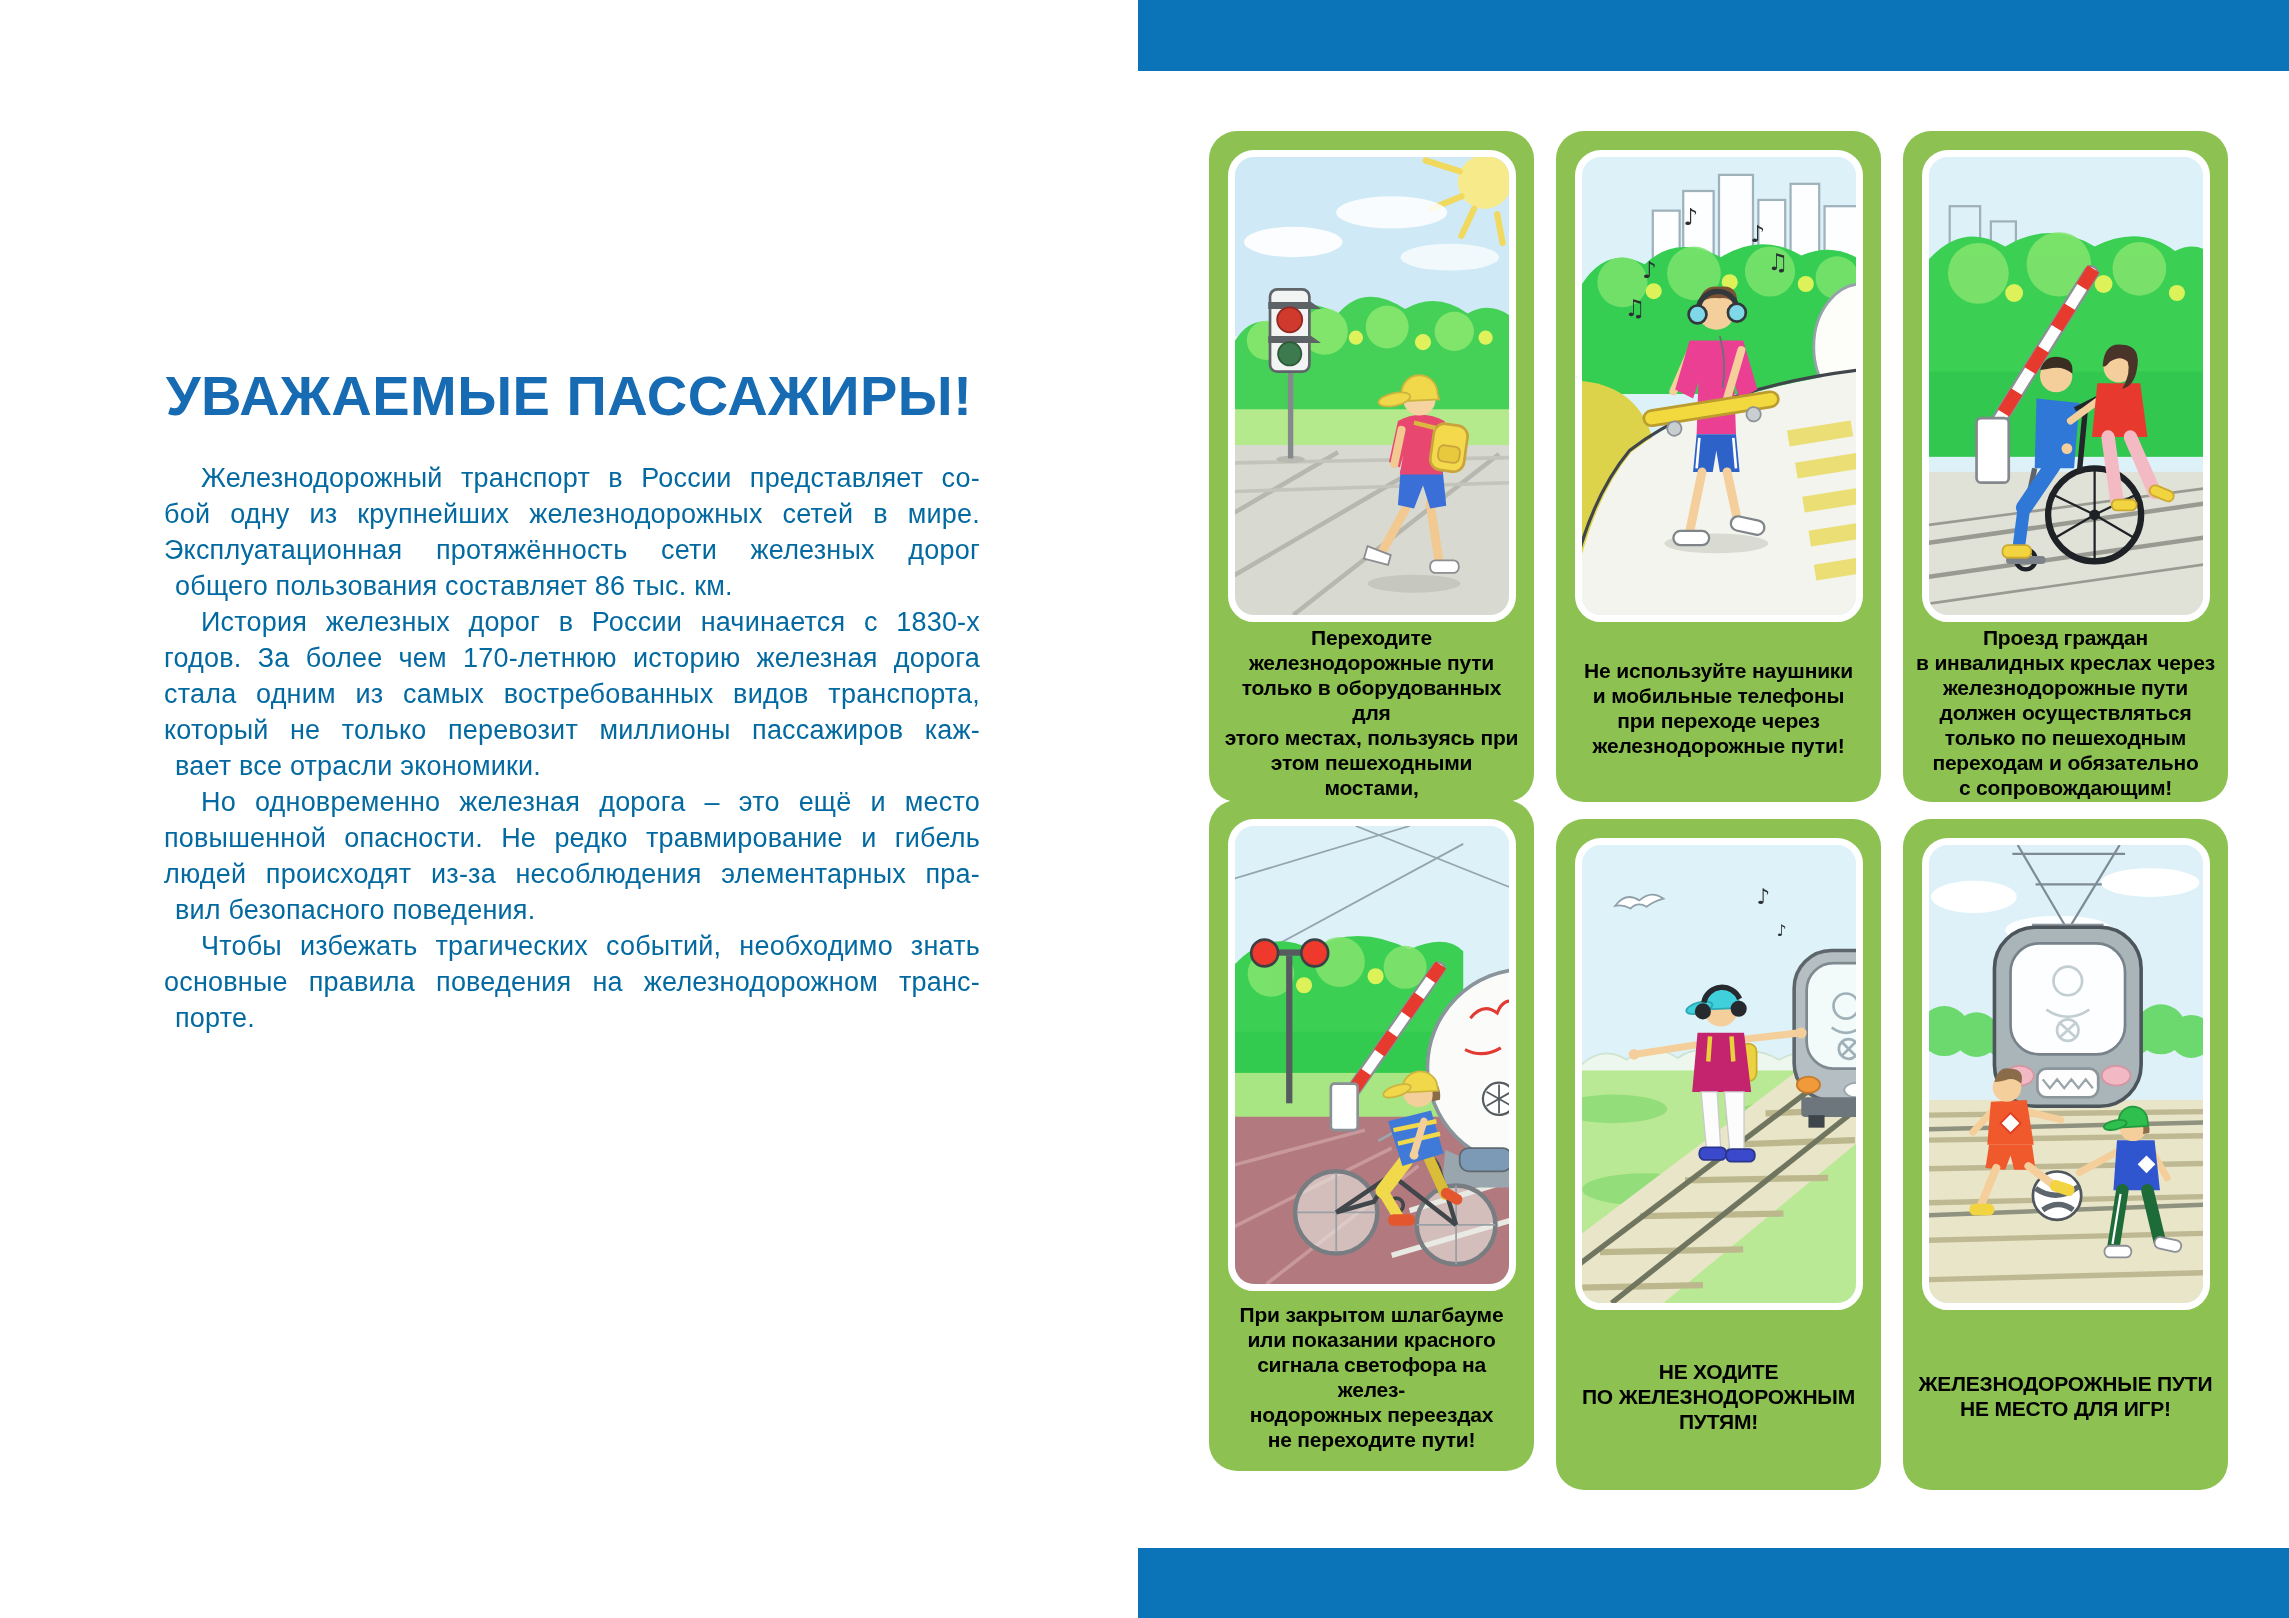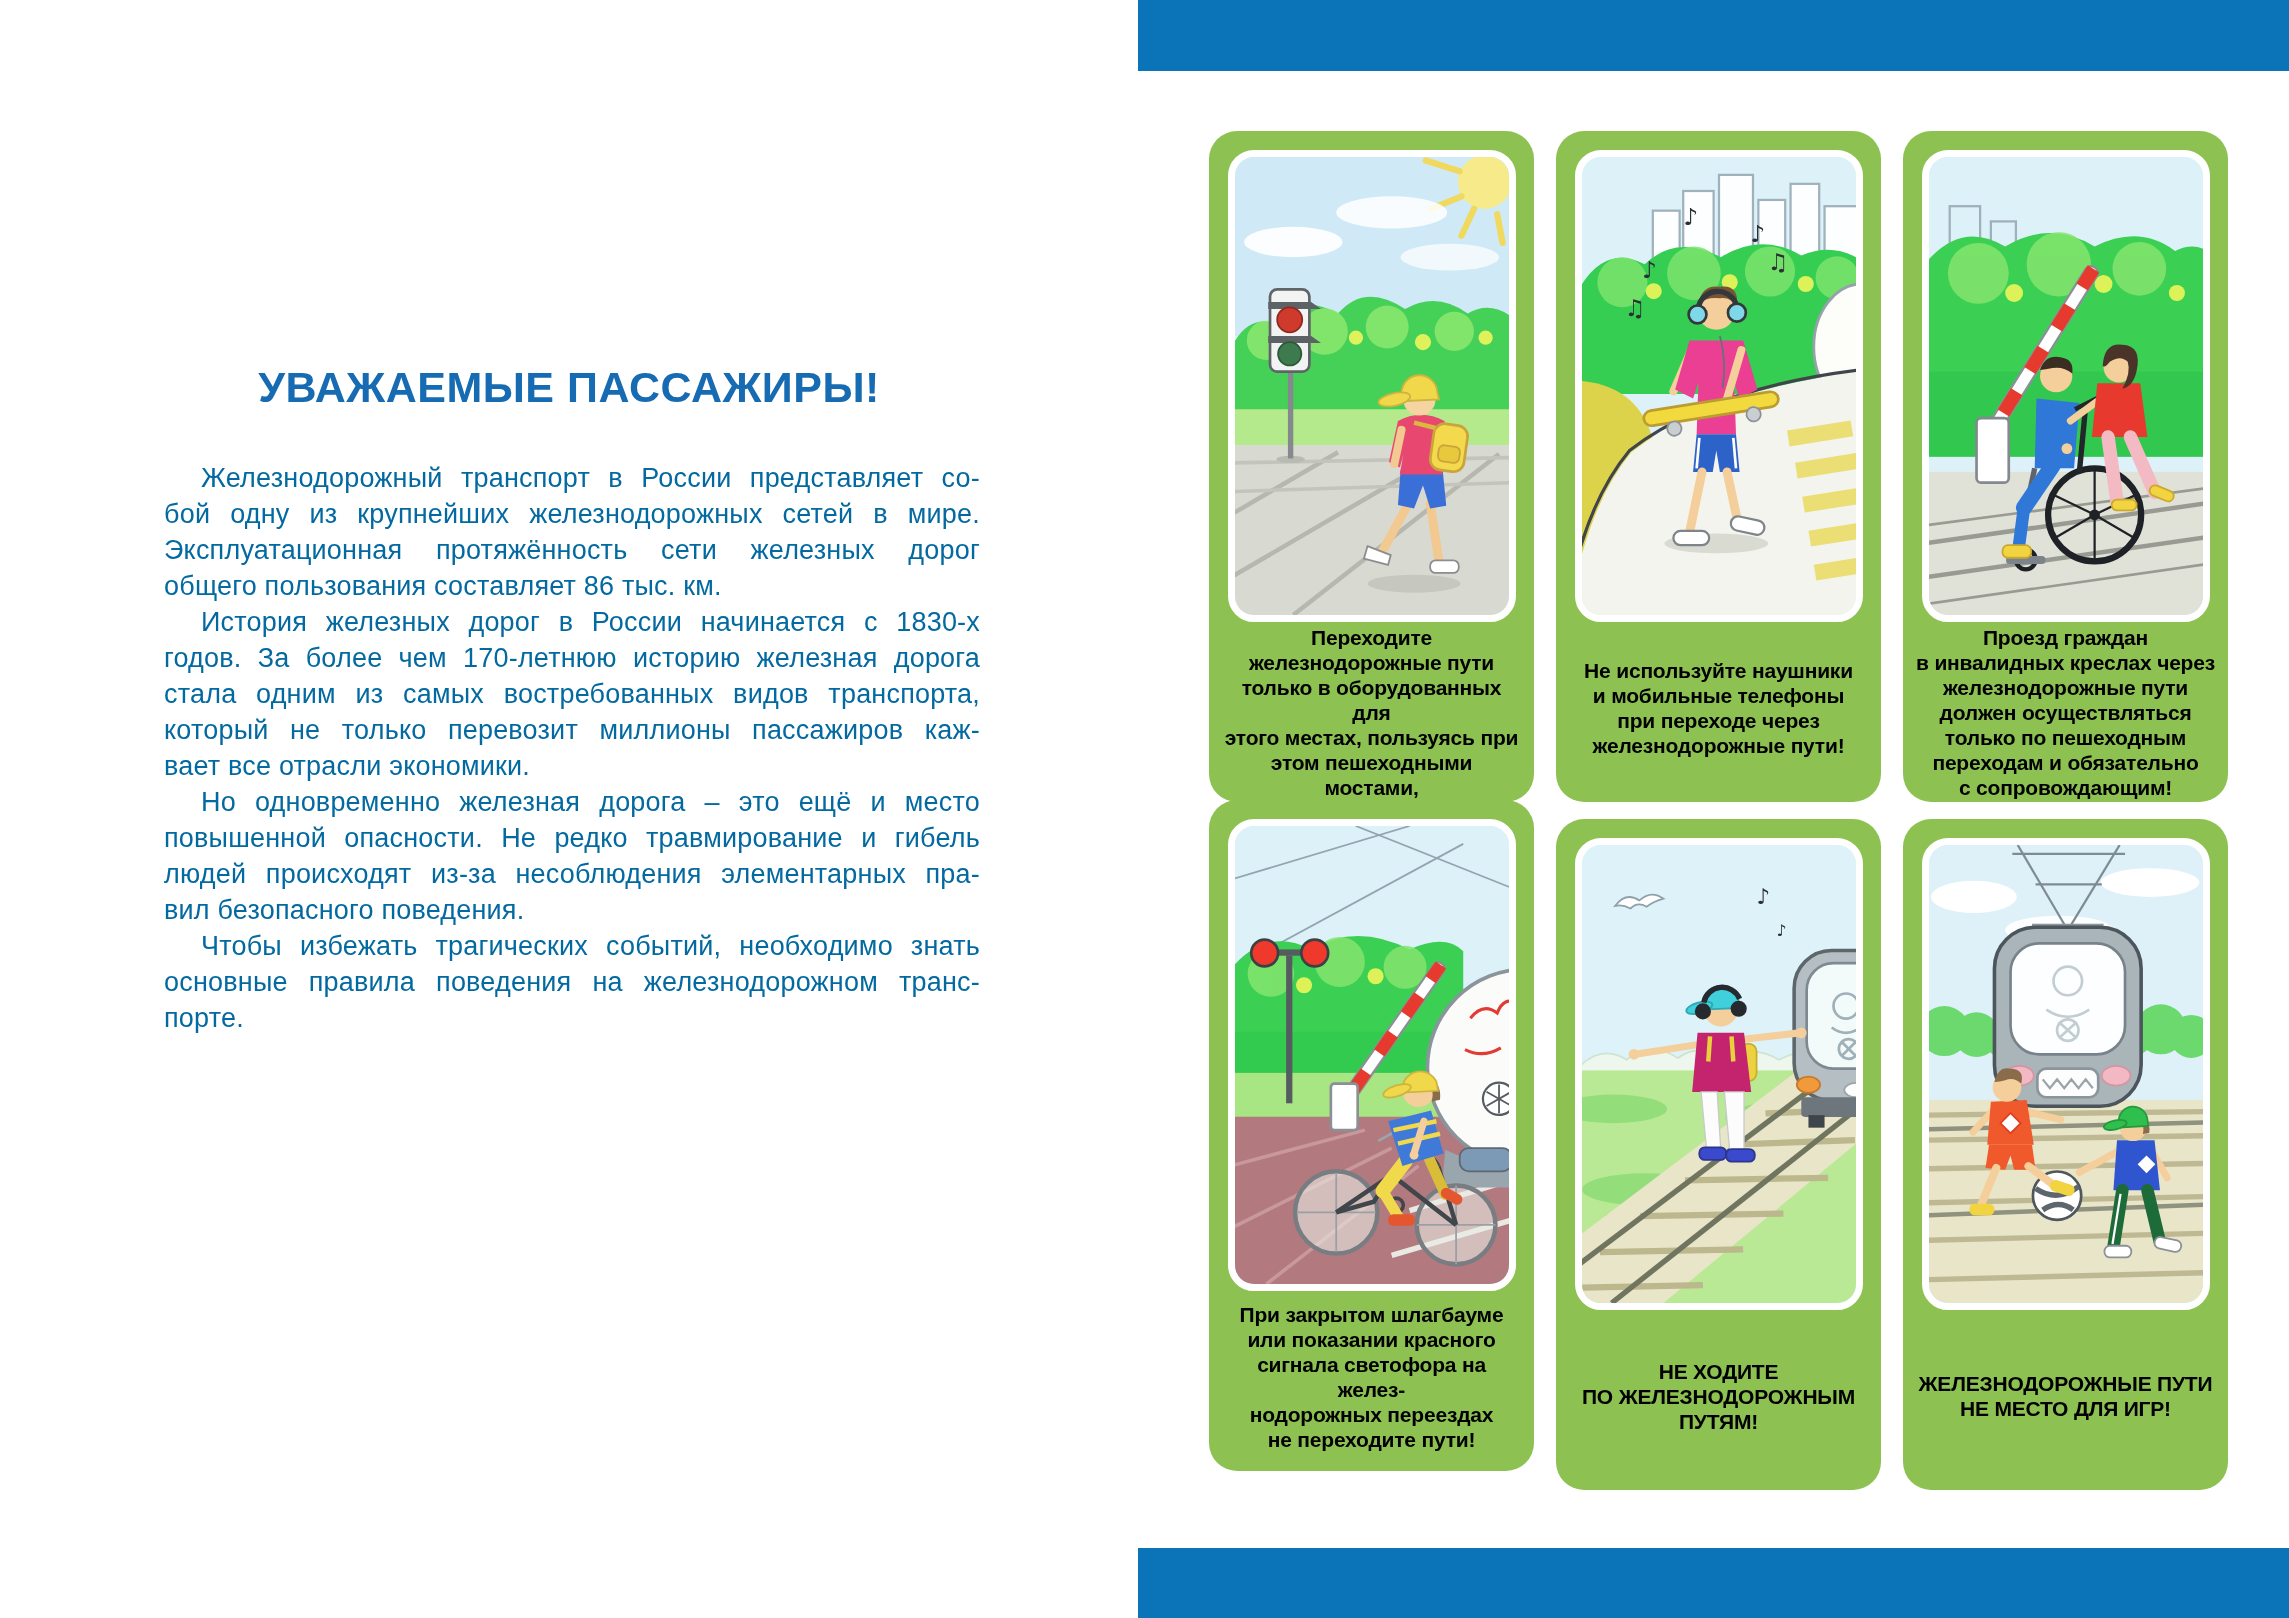--- a/index.html
+++ b/index.html
@@ -4,28 +4,28 @@
 <style>
   html,body{margin:0;padding:0;background:#ffffff;}
   .stage{
     position:relative;width:2290px;height:1619px;background:#ffffff;overflow:hidden;
     font-family:"Liberation Sans","DejaVu Sans",sans-serif;
   }
   
   .left-page{position:absolute;left:0;top:0;width:1138px;height:1619px;}
   .doc-title{
     position:absolute;left:0;top:363px;width:1138px;margin:0;
-    text-align:center;font-size:43px;font-weight:bold;color:#166bb2;letter-spacing:0.5px;
+    text-align:center;font-size:56px;font-weight:bold;color:#166bb2;letter-spacing:0.5px;
   }
   .bodytext{
     position:absolute;left:164px;top:460px;width:816px;
     font-size:27px;color:#0369a1;letter-spacing:0.2px;
   }
   .tline{height:36px;line-height:36px;text-align:justify;text-align-last:justify;white-space:nowrap;}
-  .tline.end{text-align-last:left;}
+  .tline.end{text-align-last:left;margin-left:11px;}
   .tline.indent{text-indent:37px;}
   
   .right-page{position:absolute;left:1138px;top:0;width:1152px;height:1619px;}
   .bar{position:absolute;left:0;width:1152px;height:71px;background:#0b73b8;}
   .bar.top{top:0;}
   .bar.bottom{top:1548px;}
   .card{
     position:absolute;width:325px;height:671px;background:#8dc253;border-radius:28px;
     display:flex;flex-direction:column;
   }

